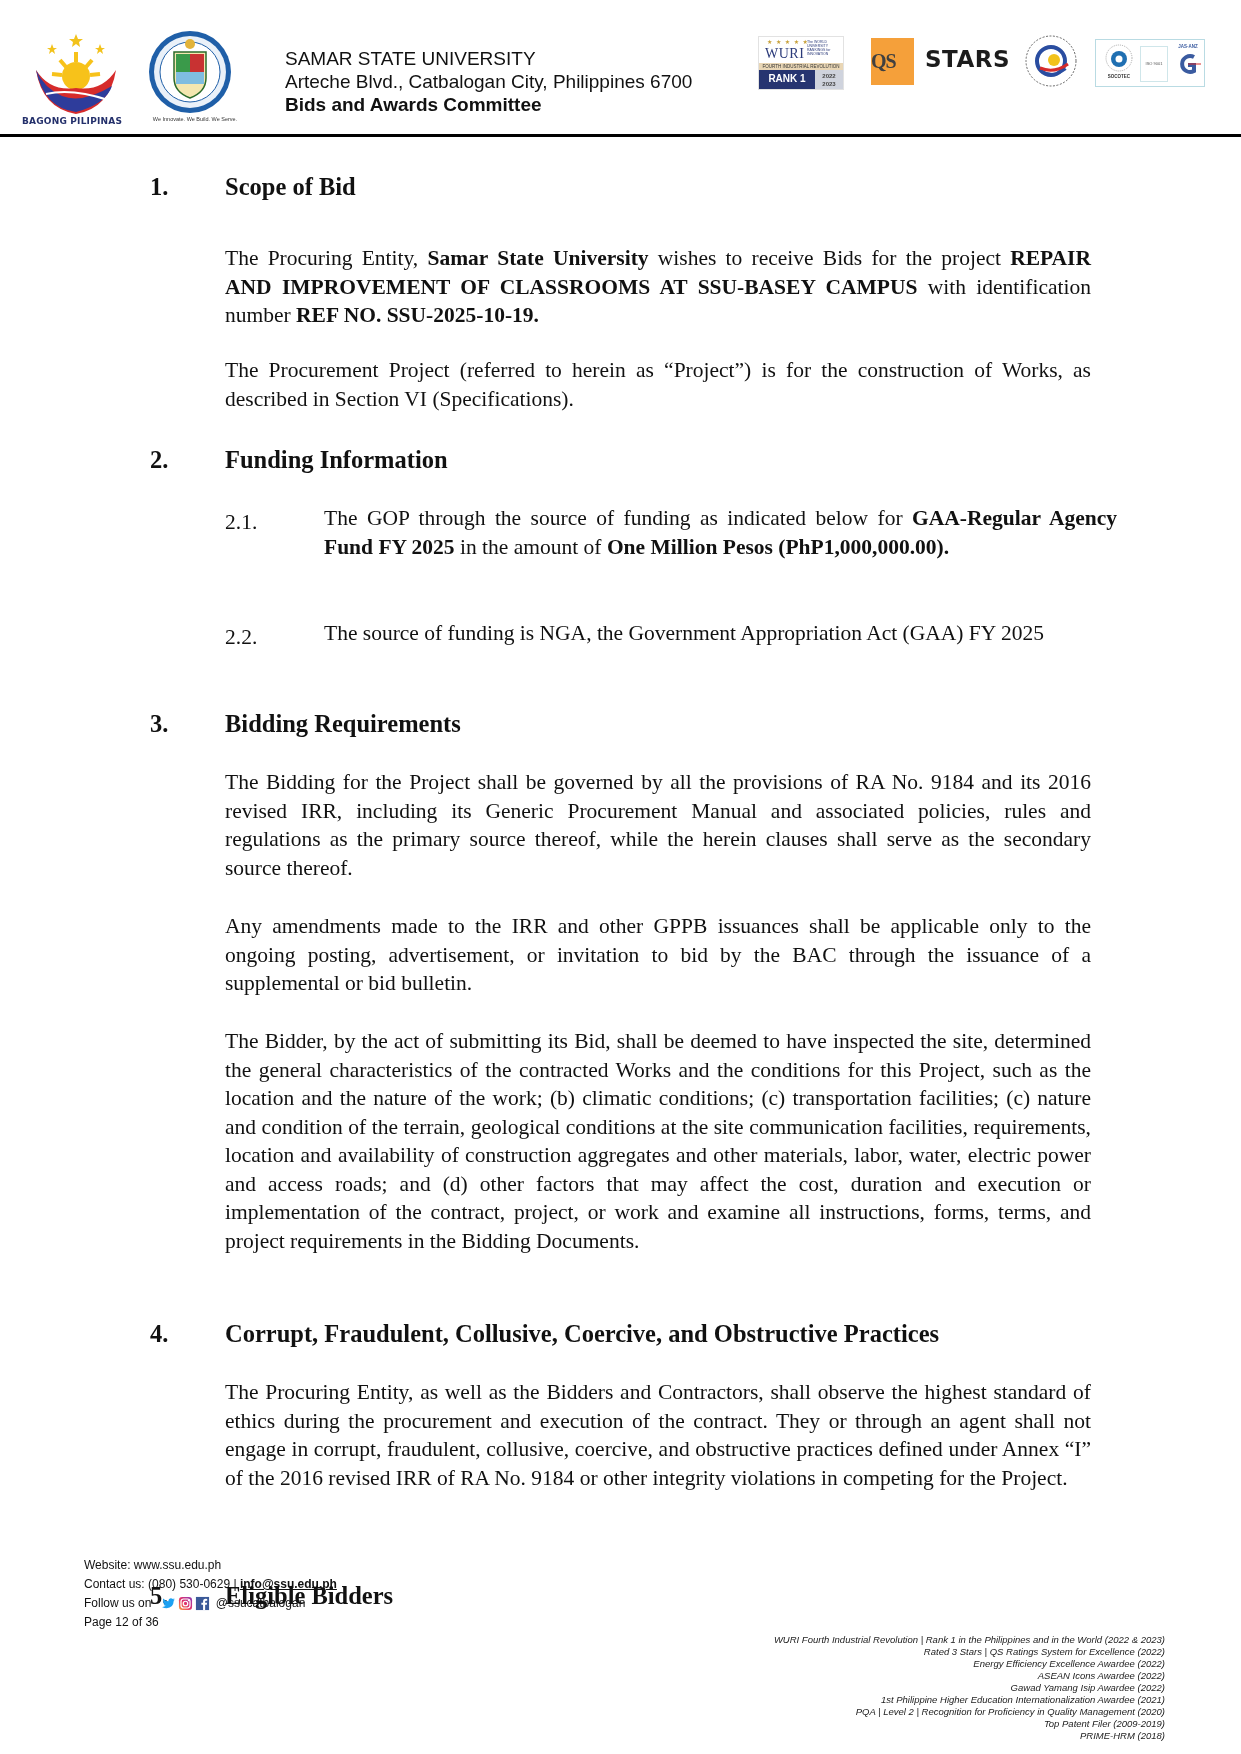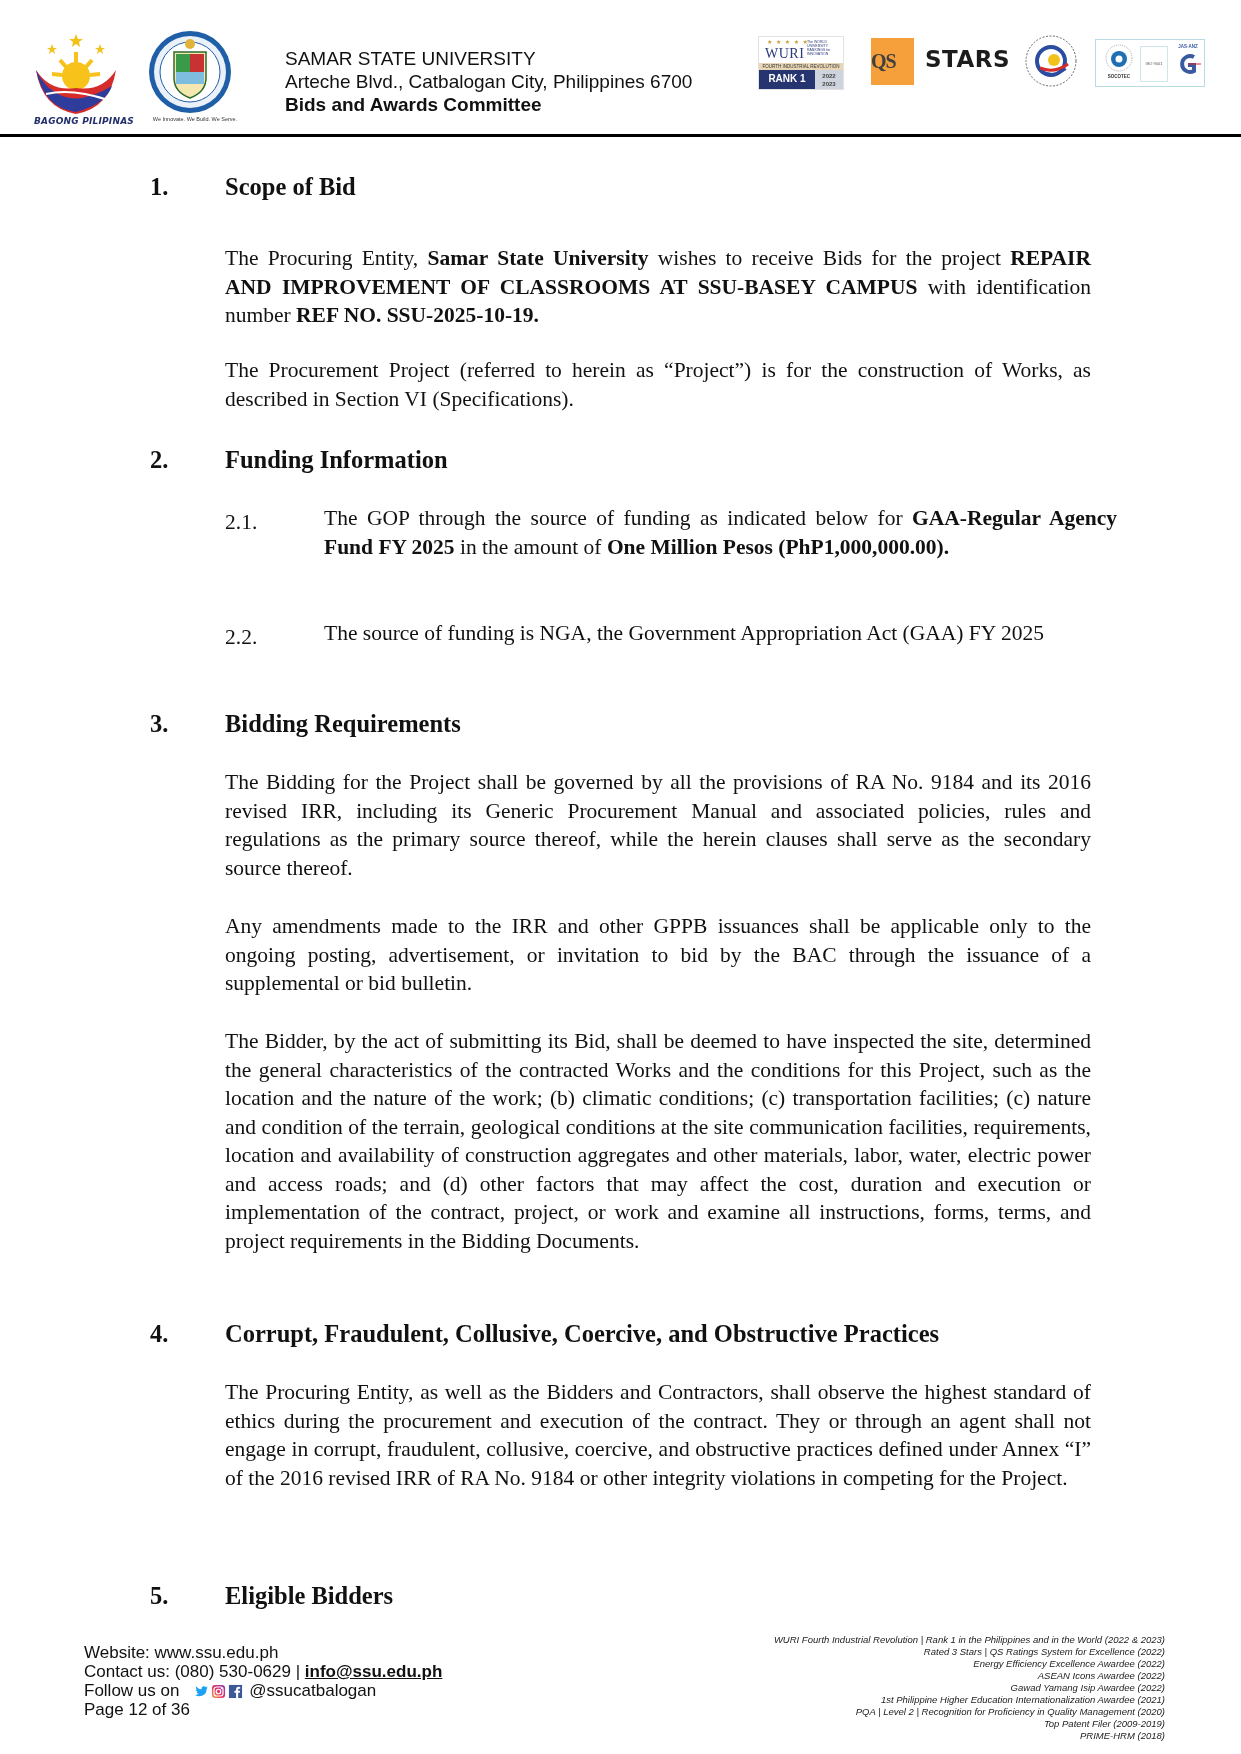--- a/index.html
+++ b/index.html
@@ -3,22 +3,22 @@
 <meta charset="utf-8">
 <style>
   html, body { margin: 0; padding: 0; background: #ffffff; }
   body { width: 1241px; height: 1754px; position: relative; overflow: hidden; color: #111; }
   .page { position: absolute; left: 0; top: 0; width: 1241px; height: 1754px; background: #fff; }
 
   
   .header { position: absolute; left: 0; top: 0; width: 1241px; height: 138px; }
   .logo-bp { position: absolute; left: 22px; top: 30px; width: 108px; height: 98px; }
   .logo-bp svg { display: block; }
-  .logo-bp-text { position: absolute; left: 0; top: 86px; width: 112px; text-align: right;
-    font-family: "DejaVu Sans", sans-serif; font-weight: bold; font-style: italic; font-size: 9px; color: #24306b; letter-spacing: 0.2px; }
+  .logo-bp-text { position: absolute; left: 0; top: 86px; width: 112px; text-align: left;
+    font-family: "DejaVu Sans", sans-serif; font-weight: bold; font-size: 9px; color: #24306b; letter-spacing: 0.2px; }
   .logo-ssu { position: absolute; left: 140px; top: 30px; width: 100px; height: 100px; }
   .logo-ssu-tag { position: absolute; left: 0; top: 86px; width: 110px; text-align: center;
     font-family: "Liberation Sans", sans-serif; font-size: 5.5px; color: #333; }
   .header-text { position: absolute; left: 285px; top: 47px; font-family: "Liberation Sans", sans-serif; font-size: 19px; line-height: 23px; color: #111; }
   .header-text .bold { font-weight: bold; }
   .badge-wuri { position: absolute; left: 758px; top: 36px; width: 84px; height: 52px; border: 1px solid #e2e2e2; background: #fff; }
   .wuri-top { position: absolute; left: 0; top: 0; width: 84px; height: 26px; }
   .wuri-word { position: absolute; left: 6px; top: 9px; font-family: "Liberation Serif", serif; font-size: 14px; color: #2b3a7a; letter-spacing: 0.5px; }
   .wuri-stars { position: absolute; left: 8px; top: 1px; font-size: 6px; color: #c8a23c; letter-spacing: 1px; }
   .wuri-small { position: absolute; left: 48px; top: 3px; width: 34px; font-family: "Liberation Sans", sans-serif; font-size: 3.5px; line-height: 4px; color: #2b3a7a; }
@@ -42,21 +42,21 @@
   .sec-num { position: absolute; left: 0; top: 0; }
   .sec-title { position: absolute; left: 75px; top: 0; white-space: nowrap; }
   .para { position: absolute; left: 225px; width: 866px; font-size: 21.5px; line-height: 28.5px; text-align: justify; }
   .para b { font-weight: bold; }
   .sub { position: absolute; left: 225px; width: 866px; font-size: 21.5px; line-height: 28.5px; }
   .sub-num { position: absolute; left: 0; top: 4px; }
   .sub-text { position: absolute; left: 73px; width: 793px; text-align: justify; margin-left: 26px; }
   .sub-text b { font-weight: bold; }
 
   
-  .footer-left { position: absolute; left: 84px; top: 1643px; font-family: "Liberation Sans", sans-serif; font-size: 17px; line-height: 19px; color: #111; }
+  .footer-left { position: absolute; left: 84px; top: 1556px; font-family: "Liberation Sans", sans-serif; font-size: 12px; line-height: 19px; color: #111; }
   .footer-left .email { font-weight: bold; text-decoration: underline; }
   .social { display: inline-block; vertical-align: middle; width: 15px; height: 15px; margin-right: 2px; }
   .footer-right { position: absolute; right: 76px; top: 1634px; width: 520px; text-align: right; font-family: "Liberation Sans", sans-serif; font-style: italic; font-size: 9.5px; line-height: 12px; color: #222; }
 </style>
 </head>
 <body>
 
 <div class="page">
 
   <div class="header">

